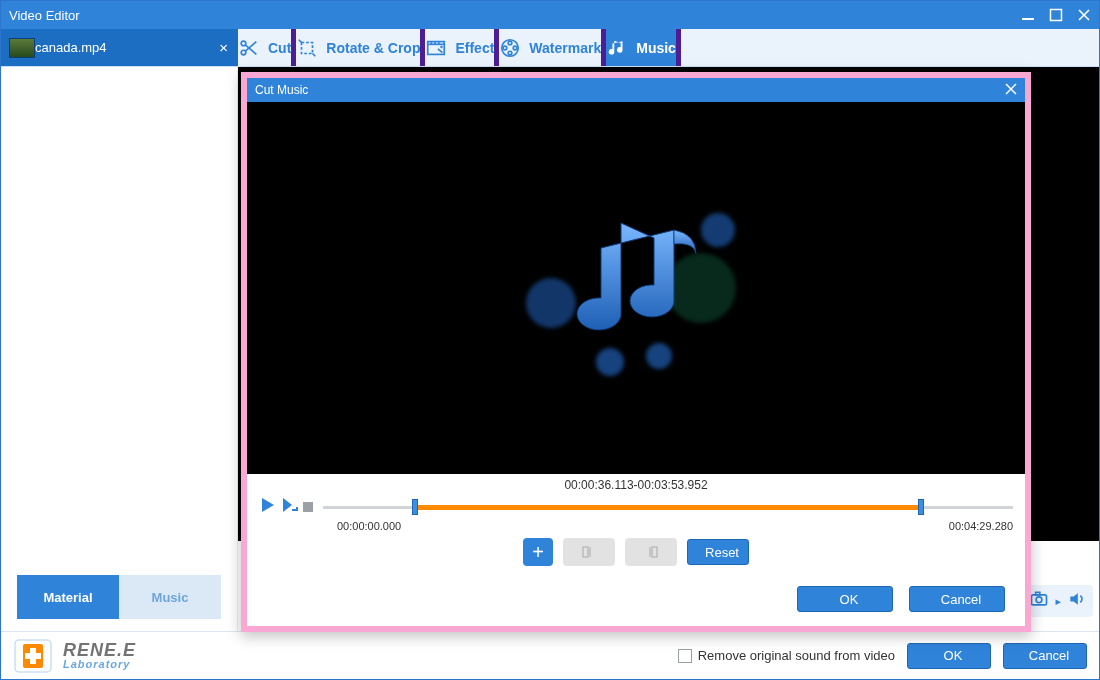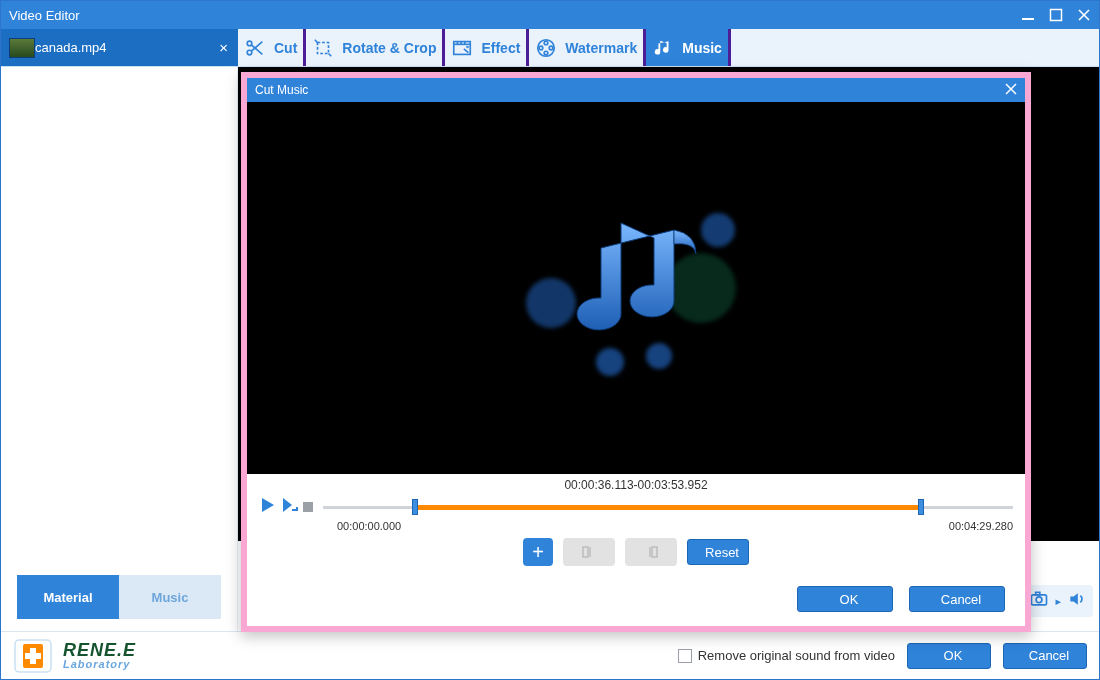--- a/index.html
+++ b/index.html
@@ -9,21 +9,21 @@
   .titlebar { height: 28px; background: #2f83d9; color: #fff; display: flex; align-items: center; justify-content: space-between; padding: 4px 8px; font-size: 13px; }
   .titlebar .wincontrols { display: flex; gap: 14px; align-items: center; }
   .titlebar .winbtn { width: 14px; height: 14px; display: flex; align-items: center; justify-content: center; cursor: pointer; }
 
   
   .toolrow { height: 38px; background: #eaf2fb; display: flex; align-items: stretch; border-bottom: 1px solid #c9dff3; }
   .file-tab { width: 237px; background: #1b6ec2; color: #fff; display: flex; align-items: center; padding: 0 8px; font-size: 13px; gap: 0; position: relative; }
   .file-tab .thumb { width: 26px; height: 20px; background: linear-gradient(#5a7a3a,#274a1f); border: 1px solid #0d3d7a; }
   .file-tab .close { position: absolute; right: 10px; font-size: 15px; cursor: pointer; }
   .tools { flex: 1; display: flex; align-items: stretch; }
-  .tool { display: flex; align-items: center; gap: 8px; padding: 0 6px; color: #2f83d9; font-weight: 600; font-size: 14px; cursor: pointer; border-right: 3px solid #4c1d95; }
+  .tool { display: flex; align-items: center; gap: 8px; padding: 0 0; color: #2f83d9; font-weight: 600; font-size: 14px; cursor: pointer; border-right: 5px solid #4c1d95; }
   .tool.active { background: #2f83d9; color: #fff; }
   .tool .ticon { width: 22px; height: 22px; display: flex; align-items: center; justify-content: center; }
   .tool svg { width: 22px; height: 22px; }
 
   
   .main { display: flex; height: 564px; }
   .sidebar { width: 237px; background: #fff; border-right: 1px solid #e5eef8; display: flex; flex-direction: column; }
   .side-spacer { flex: 1; }
   .side-tabs { display: flex; height: 44px; margin: 0 16px 12px; }
   .side-tab { flex: 1; display: flex; align-items: center; justify-content: center; font-size: 13px; font-weight: 600; cursor: pointer; }
@@ -62,21 +62,21 @@
   .sq-btn.gray svg { width: 16px; height: 16px; stroke:#aaa; }
   .btn { min-width: 72px; height: 26px; border-radius: 3px; border: 1px solid #2b75cc; display:inline-flex; align-items:center; justify-content:center; font-size:13px; cursor:pointer;padding-left:8px; }
   .btn.blue { background:#2f83d9; color:#fff; border-color:#1d66b5; }
   .dialog-actions { display:flex; justify-content:flex-end; gap:16px; padding: 12px 20px 14px; }
 
   
   .footer { height: 48px; border-top: 1px solid #dbe6f2; display:flex; align-items:center; justify-content:space-between; padding: 0 12px; }
   .brand { display:flex; align-items:center; gap:10px; }
   .brand .logo { width: 40px; height: 40px; }
   .brand-text { font-weight: 700; font-style: italic; line-height: 1; }
-  .brand-text .l1 { color:#14532d; font-size: 18px; letter-spacing: 1px; }
+  .brand-text .l1 { color:#737373; font-size: 18px; letter-spacing: 1px; }
   .brand-text .l2 { color:#6aa6df; font-size: 11px; letter-spacing: 1px; }
   .footer-right { display:flex; align-items:center; gap:12px; }
   .chk { width:14px; height:14px; border:1px solid #9aa0a6; background:#fff; display:inline-block; }
   .footer .btn { min-width: 84px; }
 </style>
 </head>
 <body>
 
 <div class="titlebar">
   <span>Video Editor</span>

